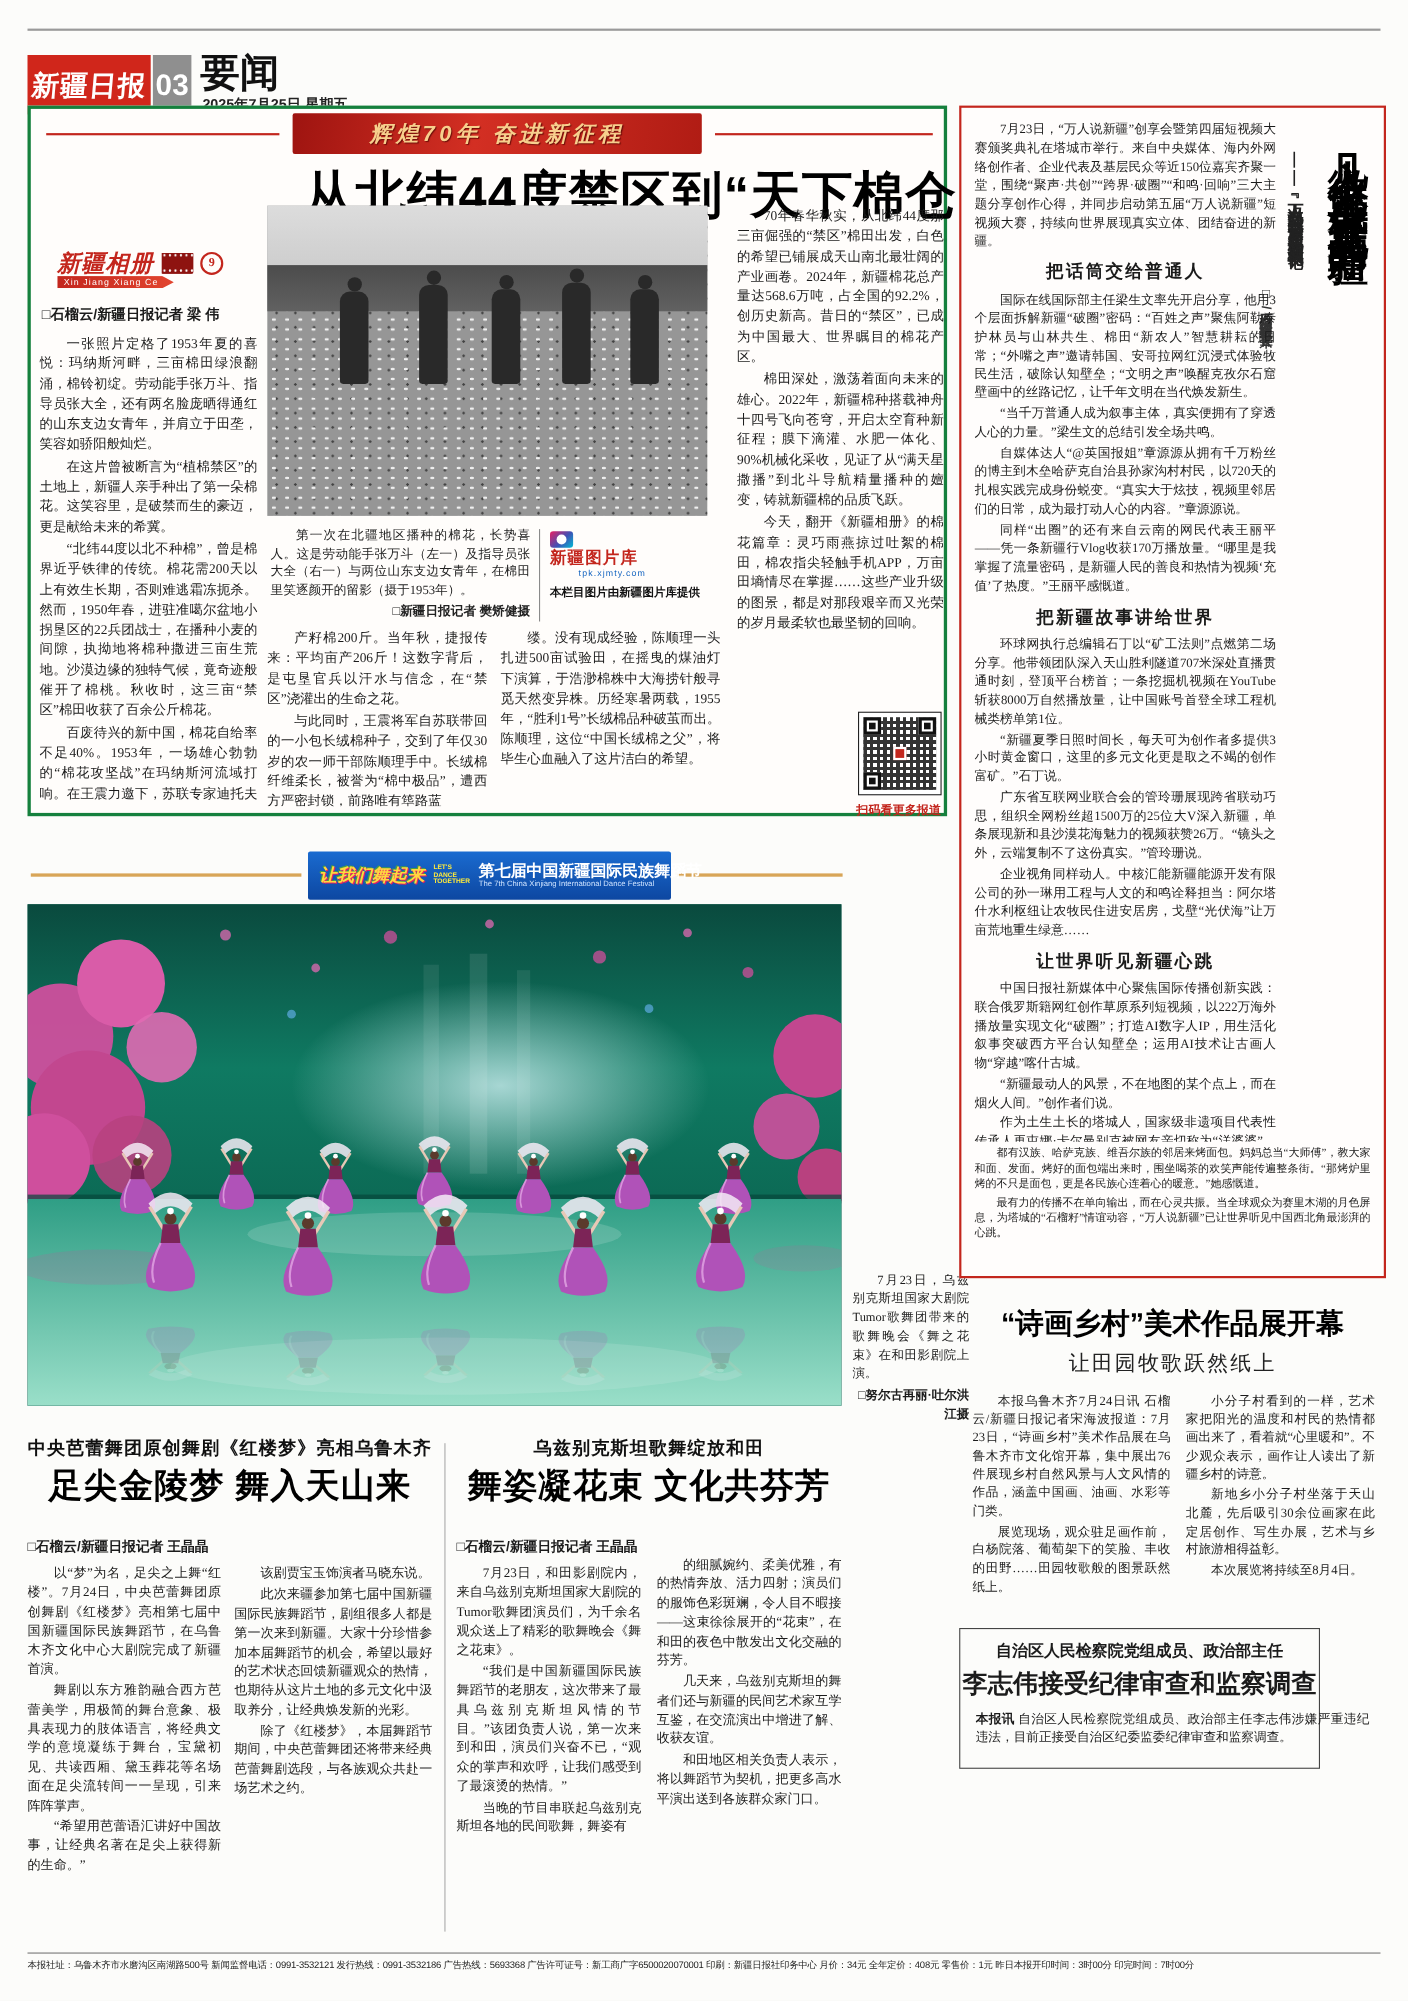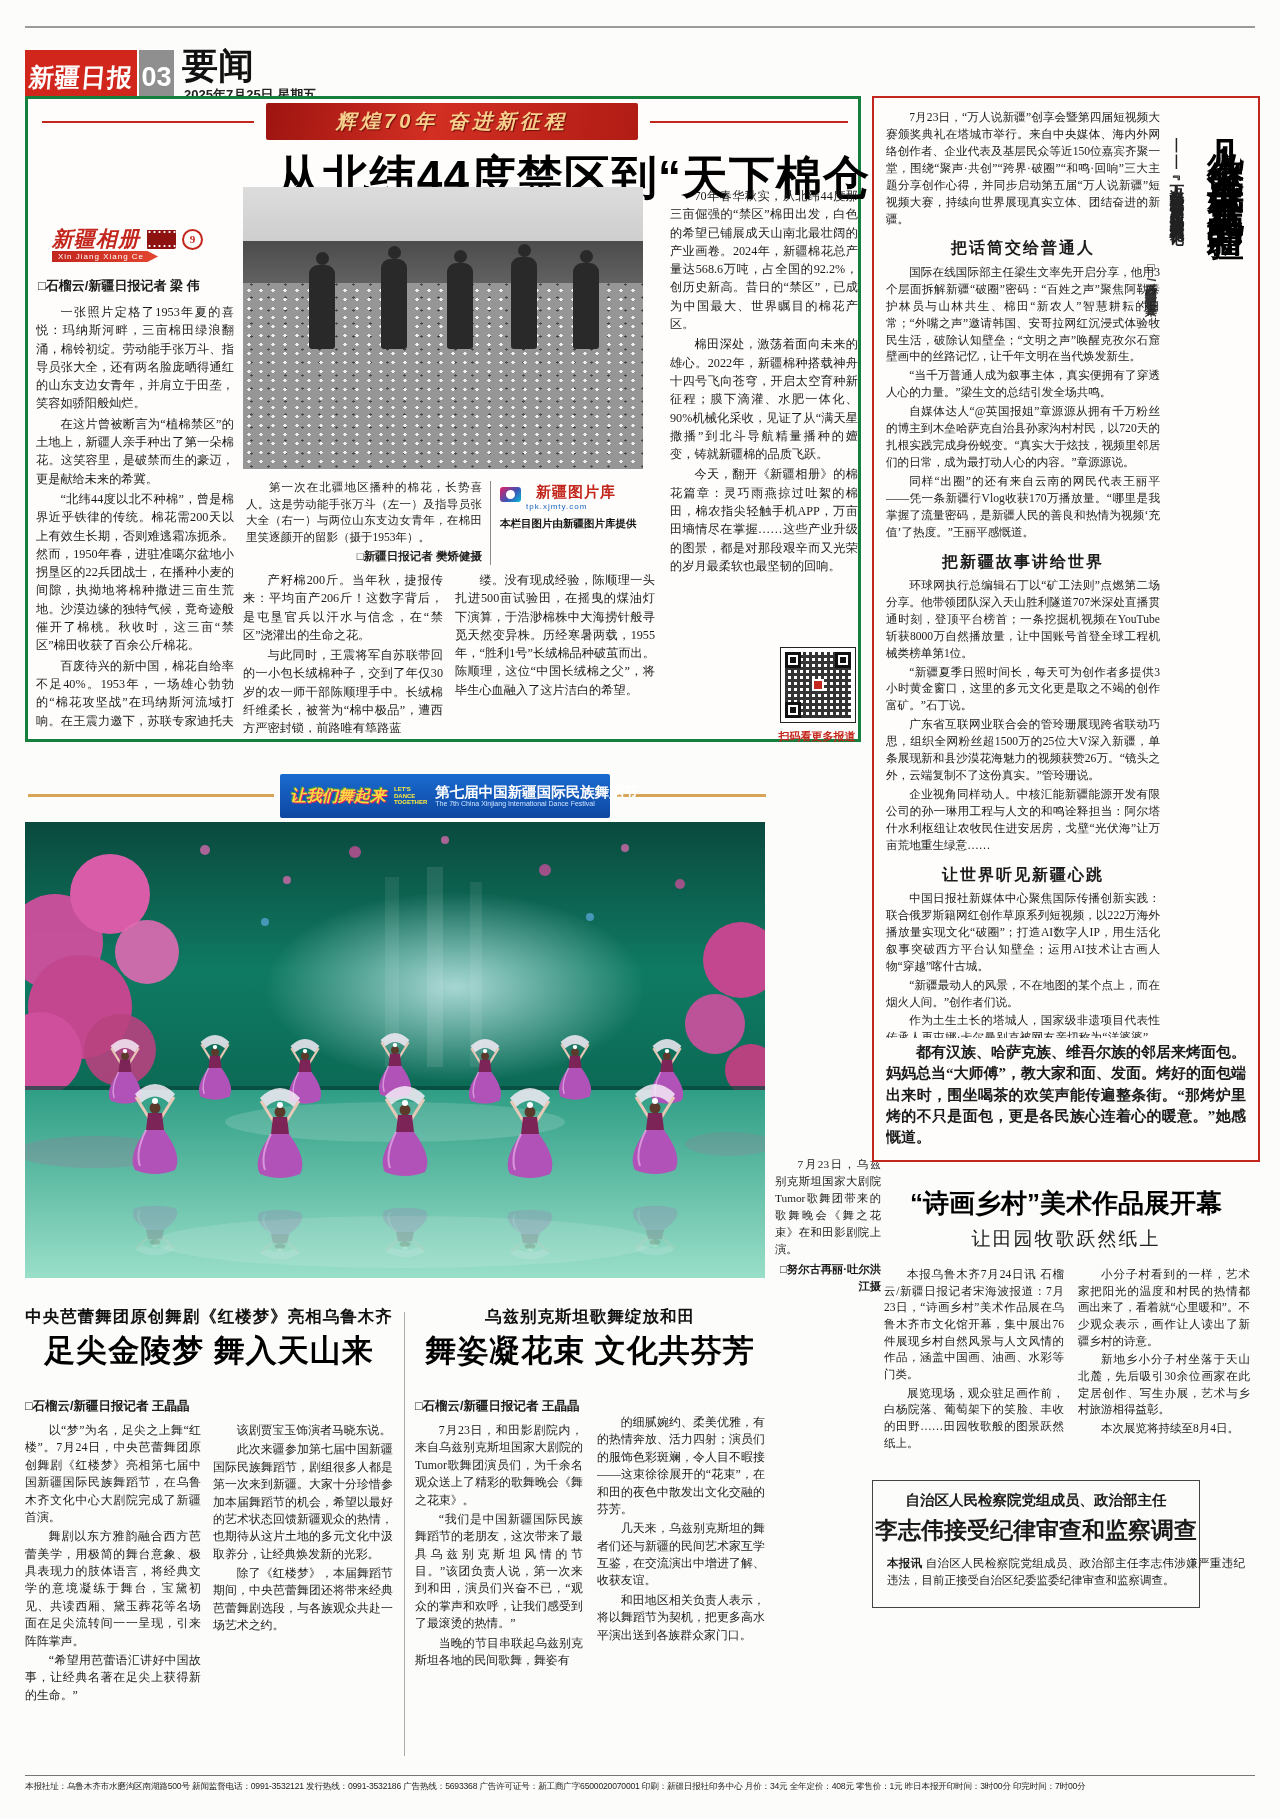--- a/index.html
+++ b/index.html
@@ -45,21 +45,21 @@
             background-size:12px 9px,17px 13px;filter:grayscale(1) contrast(1.02);}
   .photo-bw::before{content:"";position:absolute;left:0;top:0;width:100%;height:20%;background:linear-gradient(#dcdad2,#cfcdc4);}
   .photo-bw::after{content:"";position:absolute;left:0;top:19%;width:100%;height:15%;background:linear-gradient(#4e4d45,#63625a);}
   .figure{position:absolute;width:26px;background:#2c2b27;border-radius:9px 9px 3px 3px;z-index:2;}
   .figure::before{content:"";position:absolute;left:7px;top:-13px;width:13px;height:13px;border-radius:50%;background:#2c2b27;}
   .photo-caption{left:218px;top:380px;width:236px;font-size:11.5px;line-height:1.45;color:#222;text-align:justify;}
   .photo-caption .cap{text-indent:2em;margin:0;}
   .photo-credit{text-align:right;font-weight:700;font-family:"Liberation Sans","DejaVu Sans",sans-serif;font-size:11.5px;margin:2px 0 0 0;}
   .cap-divider{left:462px;top:382px;width:1px;height:84px;background:#8a8a8a;}
   .tuku{left:472px;top:384px;width:152px;}
-  .tuku-row{display:flex;align-items:flex-end;gap:15px;}
+  .tuku-row{display:flex;align-items:flex-start;gap:0;flex-direction:column;}
   .cam{width:21px;height:15px;border-radius:3px;background:linear-gradient(135deg,#e91e63,#3f51b5 55%,#00bcd4);position:relative;}
   .cam::after{content:"";position:absolute;left:6px;top:3px;width:9px;height:9px;background:#fff;border-radius:50%;}
   .tuku-name{color:#c3261d;font-weight:900;font-size:15px;letter-spacing:1px;}
   .tuku-url{color:#1565c0;font-size:8px;letter-spacing:1px;margin:0 0 0 26px;}
   .tuku-note{font-size:10.5px;margin-top:6px;color:#111;font-weight:700;}
   .col2{left:215px;top:472px;width:200px;height:162px;}
   .col3{left:427px;top:472px;width:200px;height:162px;}
   .col4{left:642px;top:88px;width:188px;height:456px;}
   .qr{left:752px;top:548px;width:74px;height:74px;background:#fff;border:1px solid #222;}
   .qr-grid{position:absolute;inset:4px;
@@ -85,21 +85,21 @@
   .stage-caption .credit{font-weight:700;font-family:"Liberation Sans","DejaVu Sans",sans-serif;margin-top:3px;text-align:right;}
   
   .right-box{left:872px;top:96px;width:388px;height:1066px;border:2px solid #c3261d;box-sizing:border-box;background:#fffdfc;}
   .vhead{position:absolute;top:12px;right:8px;height:545px;writing-mode:vertical-rl;}
   .vhead h2{margin:0 0 0 14px;font-size:37px;font-weight:900;letter-spacing:7px;color:#000;}
   .vhead .vsub{margin:28px 2px 0 8px;font-size:14.5px;font-weight:700;letter-spacing:2px;color:#222;}
   .vhead .vby{margin:150px 0 0 0;font-size:12px;font-weight:700;letter-spacing:1px;color:#333;}
   .rcol{left:12px;top:12px;width:274px;height:928px;font-size:11.6px;line-height:1.46;}
   .rcol h3{margin:8px 0 5px 0;text-align:center;font-size:16px;font-weight:900;letter-spacing:2px;
            font-family:"Liberation Sans","DejaVu Sans",sans-serif;}
-  .rfull{left:12px;top:944px;width:360px;height:106px;font-size:15px;line-height:1.42;font-weight:bold;}
+  .rfull{left:12px;top:944px;width:360px;height:106px;font-size:10px;line-height:1.42;}
   
   .art-sec{left:872px;top:1174px;width:388px;height:294px;}
   .art-head{position:absolute;left:0;top:12px;width:100%;text-align:center;font-size:26px;font-weight:900;color:#000;}
   .art-sub{position:absolute;left:0;top:52px;width:100%;text-align:center;font-size:19px;letter-spacing:2px;color:#222;}
   .art-col{position:absolute;top:92px;height:196px;font-size:11.5px;line-height:1.45;}
   
   .kicker{text-align:center;font-size:16.5px;font-weight:700;color:#111;letter-spacing:1px;}
   .b-head{text-align:center;font-size:31px;font-weight:900;color:#000;letter-spacing:1px;}
   .b-byline{font-size:12.5px;font-weight:700;}
   .bcol{font-size:11.9px;line-height:1.46;}

